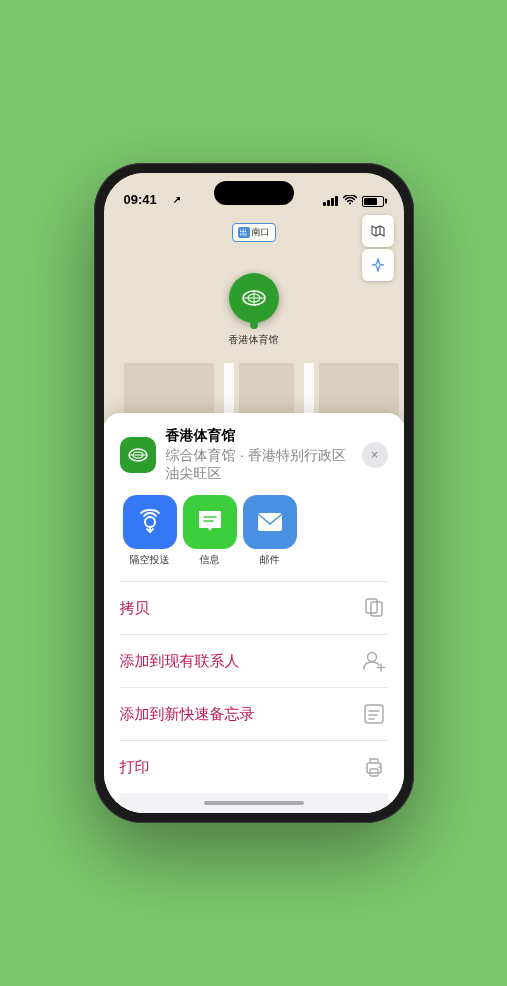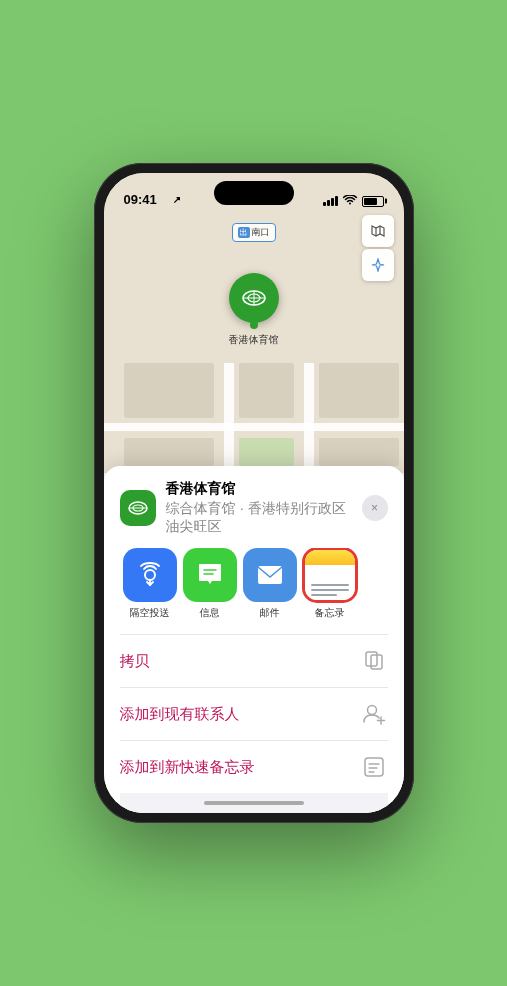--- a/index.html
+++ b/index.html
@@ -522,30 +522,20 @@
         <div class="share-item">
           <div class="share-icon-wrap mail">
             <svg width="28" height="22" viewBox="0 0 28 22">
               <rect x="2" y="2" width="24" height="18" rx="2" fill="#fff"></rect>
               <path d="M2 3 L14 13 L26 3" fill="none" stroke="#4a90e2" stroke-width="1.5"></path>
             </svg>
           </div>
           <span class="share-label">邮件</span>
         </div>
 
-        <div class="share-item">
-          <div class="share-icon-wrap notes" style="padding:0;overflow:hidden;">
-            <div class="notes-inner">
-              <div class="notes-line"></div>
-              <div class="notes-line"></div>
-              <div class="notes-line" style="width:70%;"></div>
-            </div>
-          </div>
-          <span class="share-label">备忘录</span>
-        </div>
 
       </div>
 
       <div class="action-row">
         <span class="action-label">拷贝</span>
         <div class="action-icon">
           <svg width="20" height="22" viewBox="0 0 20 22">
             <rect x="7" y="5" width="11" height="14" rx="2" fill="none" stroke="#aaa" stroke-width="1.5"></rect>
             <rect x="2" y="2" width="11" height="14" rx="2" fill="none" stroke="#aaa" stroke-width="1.5"></rect>
           </svg>
@@ -570,20 +560,31 @@
         <div class="action-icon">
           <svg width="22" height="22" viewBox="0 0 22 22">
             <rect x="2" y="2" width="18" height="18" rx="3" fill="none" stroke="#aaa" stroke-width="1.5"></rect>
             <line x1="6" y1="8" x2="16" y2="8" stroke="#aaa" stroke-width="1.3" stroke-linecap="round"></line>
             <line x1="6" y1="12" x2="14" y2="12" stroke="#aaa" stroke-width="1.3" stroke-linecap="round"></line>
             <line x1="6" y1="16" x2="11" y2="16" stroke="#aaa" stroke-width="1.3" stroke-linecap="round"></line>
           </svg>
         </div>
       </div>
 
+      <div class="action-row">
+        <span class="action-label">打印</span>
+        <div class="action-icon">
+          <svg width="22" height="20" viewBox="0 0 22 20">
+            <rect x="4" y="6" width="14" height="10" rx="2" fill="none" stroke="#aaa" stroke-width="1.5"></rect>
+            <rect x="7" y="12" width="8" height="7" rx="1" fill="none" stroke="#aaa" stroke-width="1.3"></rect>
+            <path d="M7 6 L7 2 L15 2 L15 6" fill="none" stroke="#aaa" stroke-width="1.3"></path>
+            <circle cx="16.5" cy="10" r="1" fill="#aaa"></circle>
+          </svg>
+        </div>
+      </div>
 
       <div class="home-indicator">
         <div class="home-bar"></div>
       </div>
     </div>
 
   </div>
 </div>
 
 </body></html>

